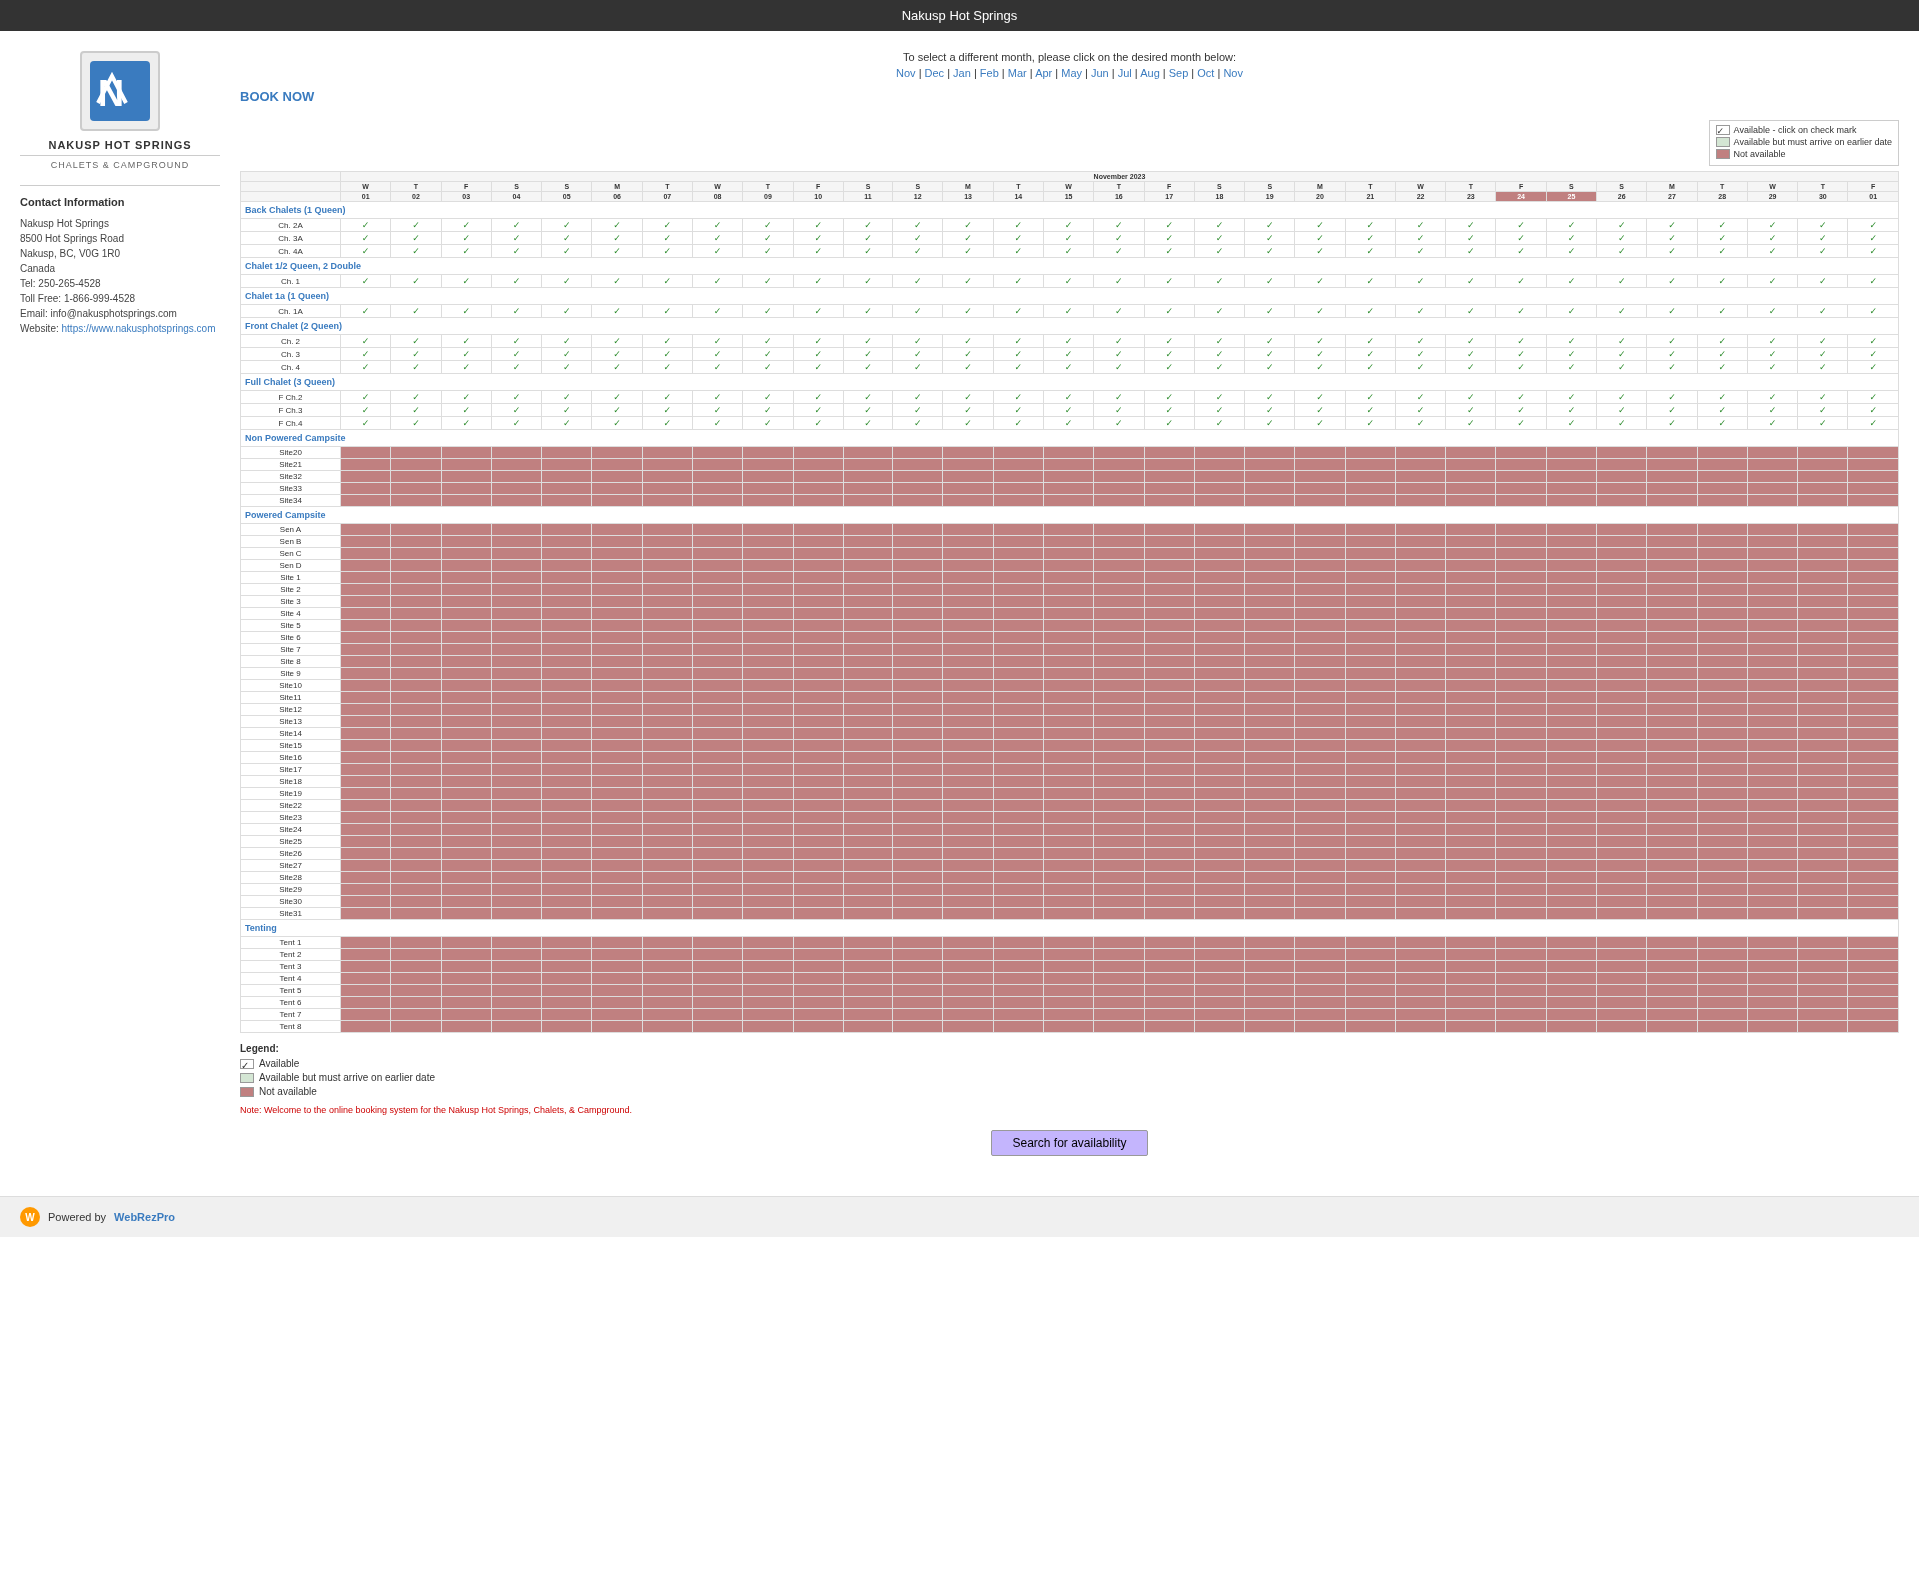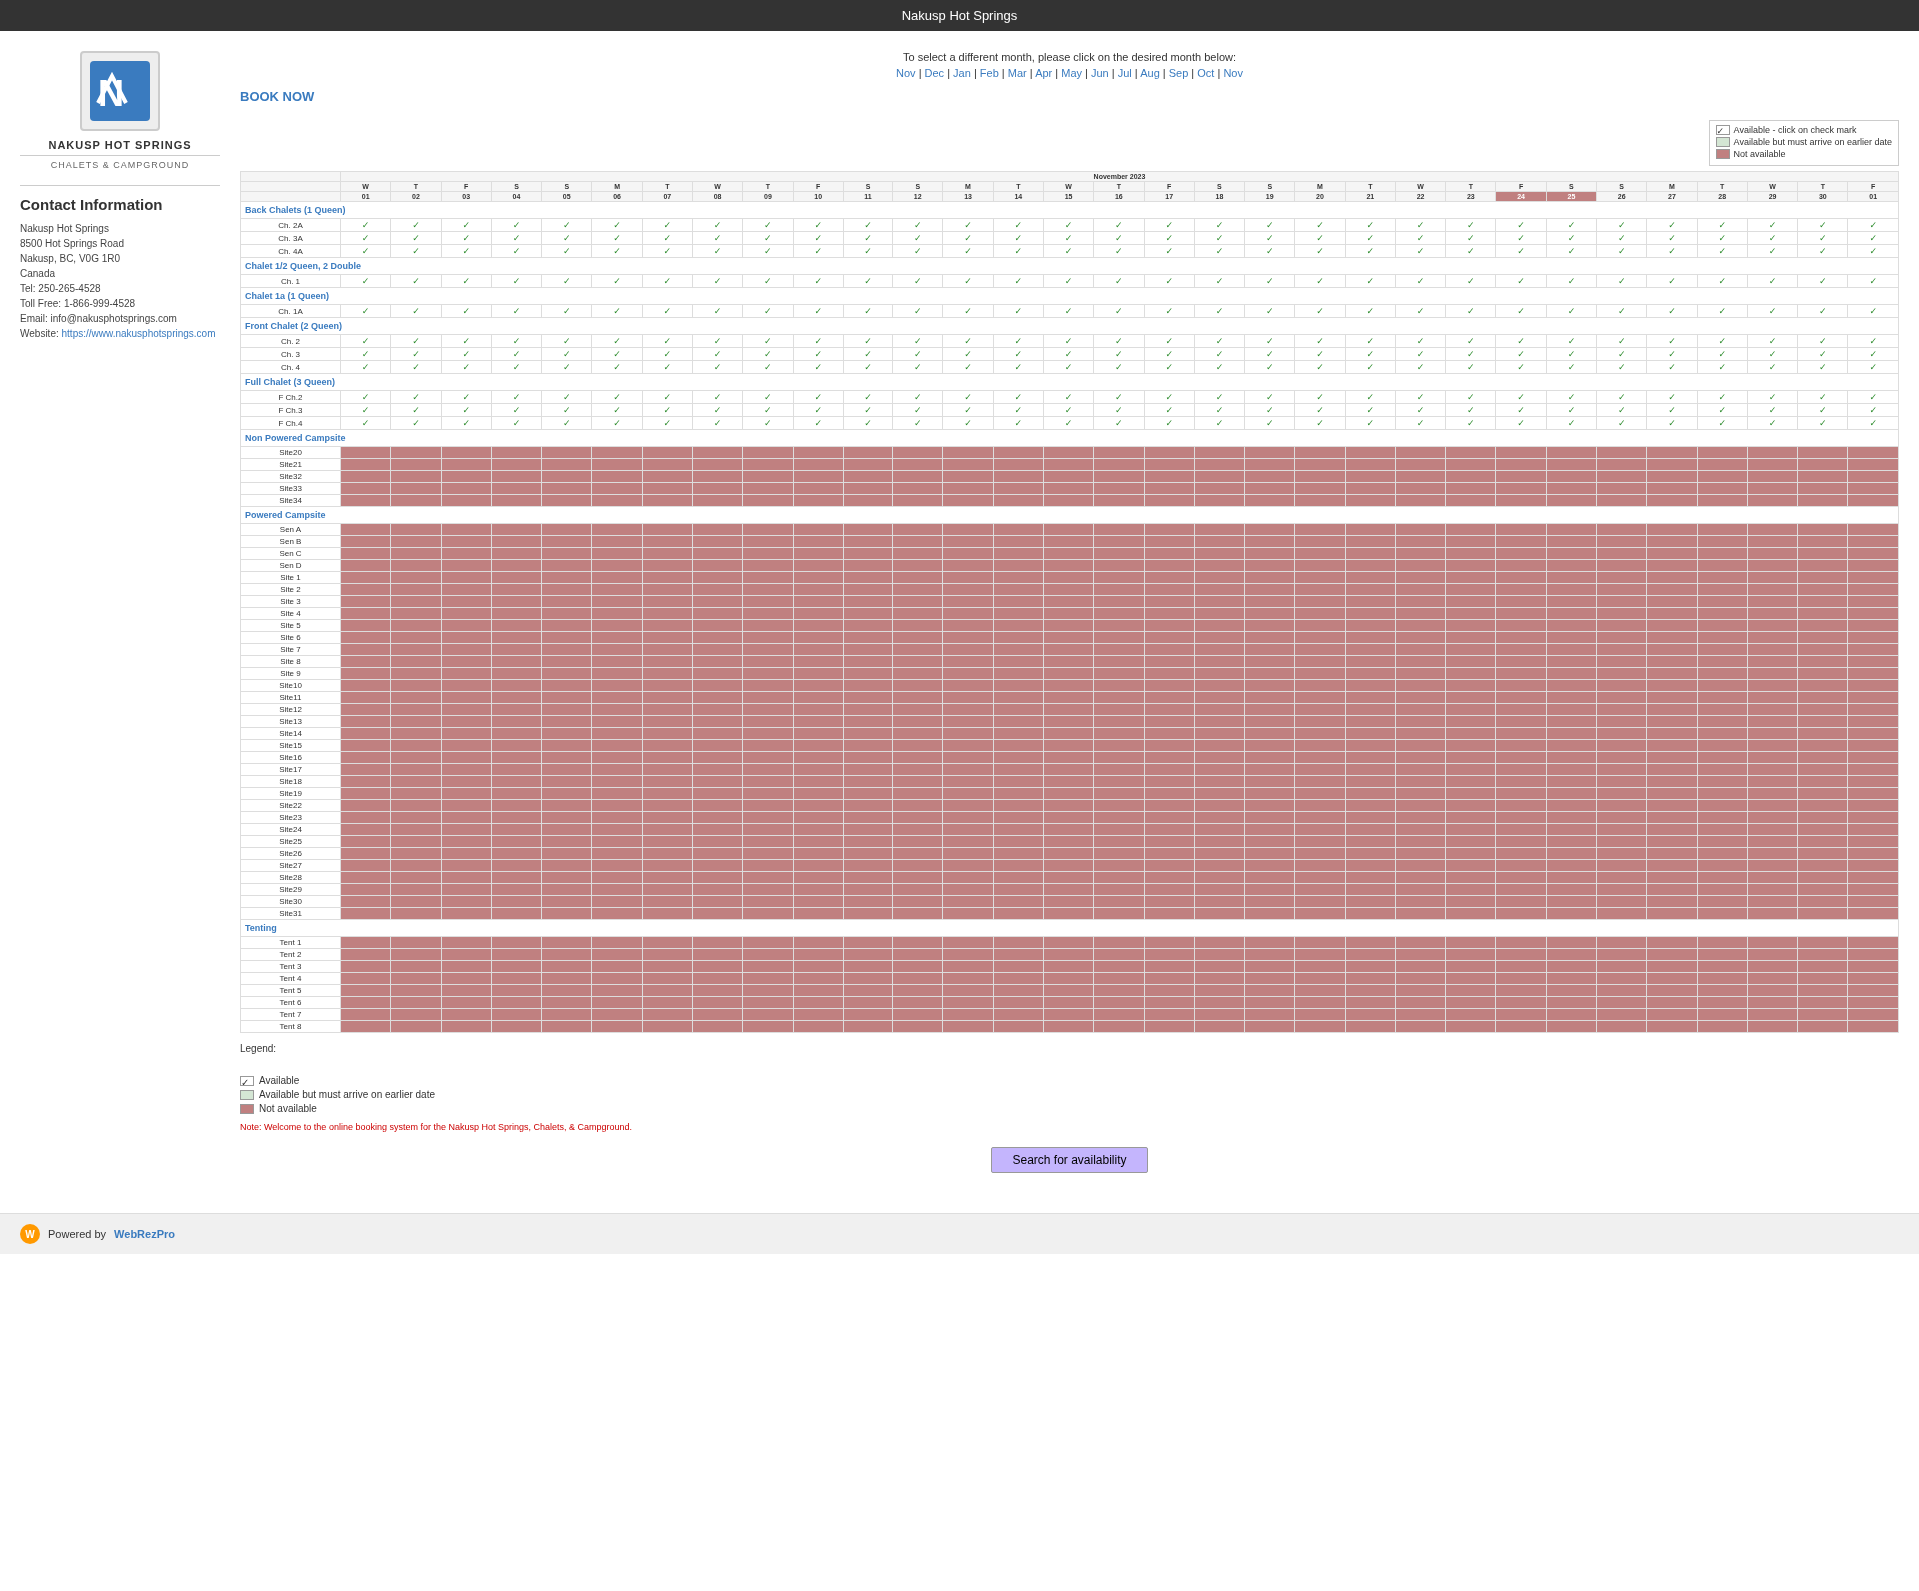--- a/index.html
+++ b/index.html
@@ -71,21 +71,21 @@
       padding-top: 4px;
     }
 
     #sidebar .contact-section {
       margin-top: 15px;
       border-top: 1px solid #ccc;
       padding-top: 10px;
     }
 
     #sidebar .contact-section h3 {
-      font-size: 15px;
+      font-size: 11px;
       font-weight: bold;
       margin-bottom: 8px;
     }
 
     #sidebar .contact-section p {
       font-size: 10px;
       color: #444;
       line-height: 1.5;
     }
 
@@ -206,22 +206,22 @@
       font-size: 9px;
       text-align: center;
     }
 
     .legend-bottom {
       margin-top: 10px;
       font-size: 10px;
     }
 
     .legend-bottom .legend-title {
-      font-weight: normal;
-      margin-bottom: 21px;
+      font-weight: bold;
+      margin-bottom: 4px;
     }
 
     .legend-bottom .legend-item {
       display: flex;
       align-items: center;
       gap: 5px;
       margin-bottom: 3px;
     }
 
     .lb { width: 14px; height: 10px; display: inline-block; border: 1px solid #999; }

